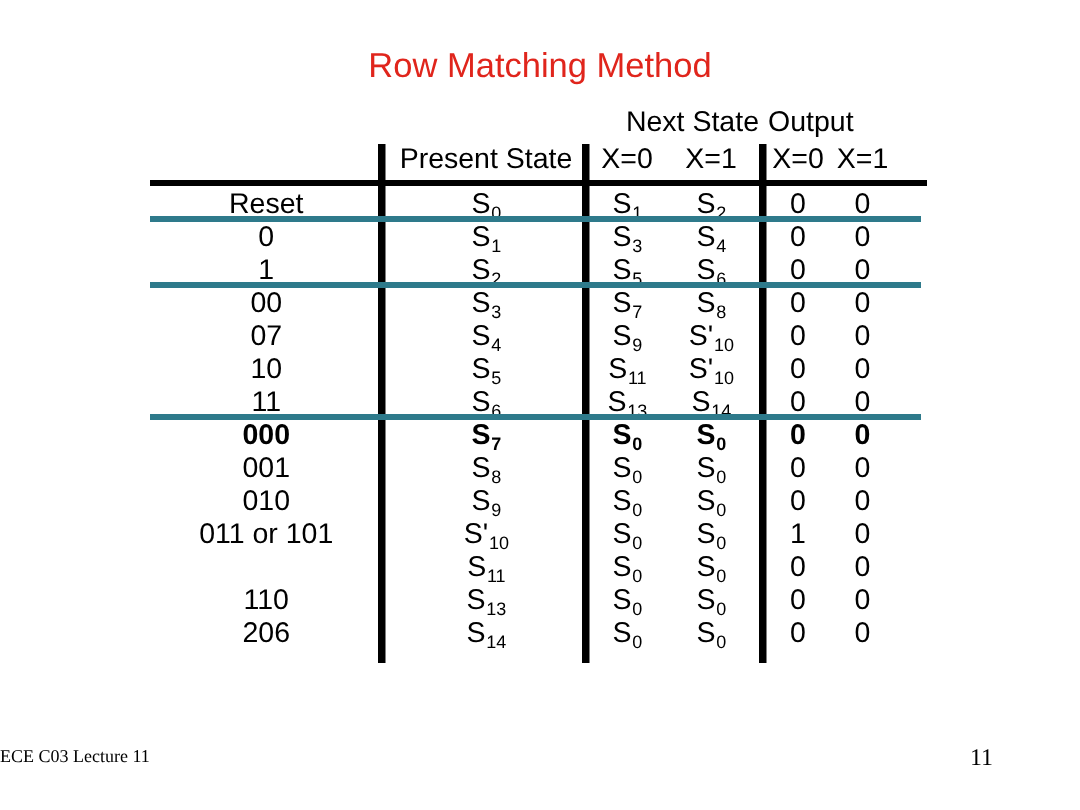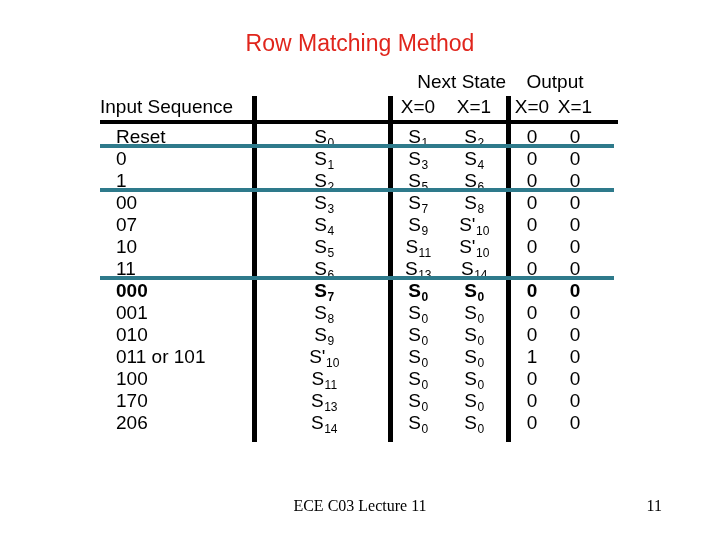--- a/index.html
+++ b/index.html
@@ -31,21 +31,21 @@
     height: 380px;
     font-size: 19px;
   }
   .gh, .ch {
     position: absolute;
     height: 24px;
     line-height: 24px;
     white-space: nowrap;
   }
   .gh-next { top: 0px; left: 290px; width: 116px; text-align: right; }
-  .gh-out  { top: 0px; left: 412px; width: 86px;  text-align: center; }
+  .gh-out  { top: 0px; left: 412px; width: 86px;  text-align: left; }
   .ch      { top: 25px; }
   .ch-input   { left: 0px;   width: 150px; text-align: left; }
   .ch-present { left: 158px; width: 132px; text-align: center; }
   .ch-nx0     { left: 296px; width: 44px;  text-align: center; }
   .ch-nx1     { left: 352px; width: 44px;  text-align: center; }
   .ch-ox0     { left: 410px; width: 44px;  text-align: center; }
   .ch-ox1     { left: 453px; width: 44px;  text-align: center; }
   .header-rule {
     position: absolute;
     top: 50px; left: 0px;
@@ -63,21 +63,21 @@
   .vbar-2 { left: 288px; }
   .vbar-3 { left: 406px; }
   .row {
     position: absolute;
     left: 0;
     width: 518px;
     height: 22px;
     line-height: 22px;
   }
   .cell { position: absolute; top: 0; height: 22px; white-space: nowrap; }
-  .c-input   { left: 16px;   width: 147px; text-align: left; }
+  .c-input   { left: 4px;   width: 147px; text-align: center; }
   .c-present { left: 158px; width: 132px; text-align: center; }
   .c-nx0     { left: 296px; width: 44px;  text-align: center; }
   .c-nx1     { left: 352px; width: 44px;  text-align: center; }
   .c-ox0     { left: 410px; width: 44px;  text-align: center; }
   .c-ox1     { left: 453px; width: 44px;  text-align: center; }
   .st .sub {
     font-size: 12px;
     line-height: 0;
     position: relative;
     top: 4px;
@@ -88,23 +88,23 @@
     position: absolute;
     left: 0px;
     width: 514px;
     height: 4px;
     background: #2e7a8b;
   }
   .footer-center {
     position: absolute;
     left: 0; right: 0;
     top: 497px;
-    text-align: center;
+    text-align: left;
     font-family: "Liberation Serif", serif;
-    font-size: 16px;
+    font-size: 12px;
     color: #000000;
   }
   .footer-page {
     position: absolute;
     right: 58px;
     top: 497px;
     font-family: "Liberation Serif", serif;
     font-size: 16px;
     color: #000000;
   }
@@ -113,21 +113,21 @@
 <body>
 
 <div class="slide">
 
   <div class="title" style="color: rgb(224, 37, 28);">Row Matching Method</div>
 
   <div class="table">
     <div class="gh gh-next">Next State</div>
     <div class="gh gh-out">Output</div>
 
-    <div class="ch ch-input">Input Sequence</div>
+    <div class="ch ch-present">Present State</div>
     <div class="ch ch-nx0">X=0</div>
     <div class="ch ch-nx1">X=1</div>
     <div class="ch ch-ox0">X=0</div>
     <div class="ch ch-ox1">X=1</div>
 
     <div class="header-rule"></div>
     <div class="vbar vbar-1"></div>
     <div class="vbar vbar-2"></div>
     <div class="vbar vbar-3"></div>
 
@@ -225,30 +225,29 @@
   <div class="row" style="top: 276px;">
     <div class="cell c-input">011 or 101</div>
     <div class="cell c-present"><span class="st"><span class="base">S'</span><sub class="sub">10</sub></span></div>
     <div class="cell c-nx0"><span class="st"><span class="base">S</span><sub class="sub">0</sub></span></div>
     <div class="cell c-nx1"><span class="st"><span class="base">S</span><sub class="sub">0</sub></span></div>
     <div class="cell c-ox0">1</div>
     <div class="cell c-ox1">0</div>
   </div>
 
   <div class="row" style="top: 298px;">
-    <div class="cell c-input">100</div>
     <div class="cell c-present"><span class="st"><span class="base">S</span><sub class="sub">11</sub></span></div>
     <div class="cell c-nx0"><span class="st"><span class="base">S</span><sub class="sub">0</sub></span></div>
     <div class="cell c-nx1"><span class="st"><span class="base">S</span><sub class="sub">0</sub></span></div>
     <div class="cell c-ox0">0</div>
     <div class="cell c-ox1">0</div>
   </div>
 
   <div class="row" style="top: 320px;">
-    <div class="cell c-input">170</div>
+    <div class="cell c-input">110</div>
     <div class="cell c-present"><span class="st"><span class="base">S</span><sub class="sub">13</sub></span></div>
     <div class="cell c-nx0"><span class="st"><span class="base">S</span><sub class="sub">0</sub></span></div>
     <div class="cell c-nx1"><span class="st"><span class="base">S</span><sub class="sub">0</sub></span></div>
     <div class="cell c-ox0">0</div>
     <div class="cell c-ox1">0</div>
   </div>
 
   <div class="row" style="top: 342px;">
     <div class="cell c-input">206</div>
     <div class="cell c-present"><span class="st"><span class="base">S</span><sub class="sub">14</sub></span></div>

